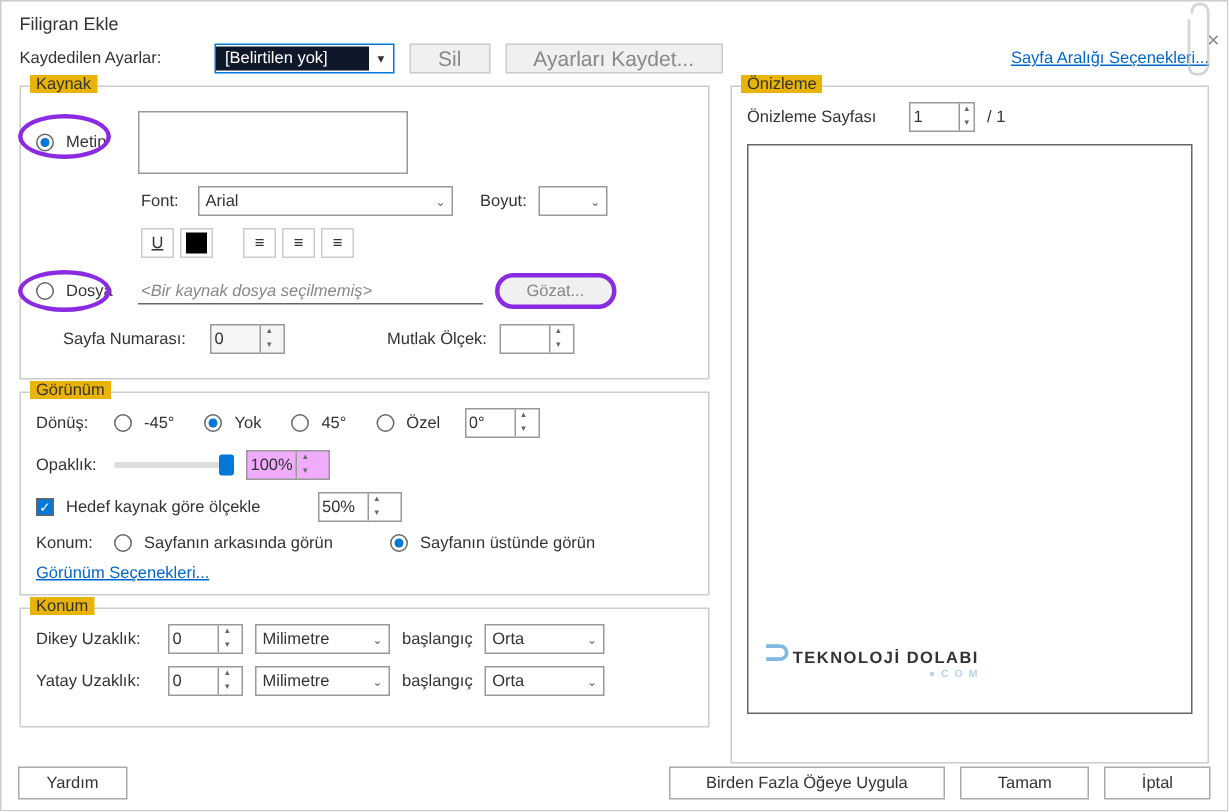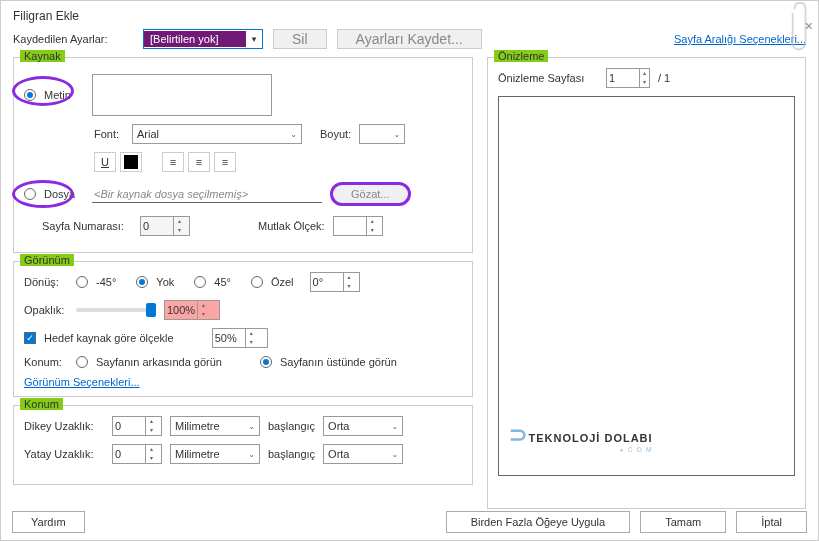--- a/index.html
+++ b/index.html
@@ -2,29 +2,29 @@
 <html><head>
 <meta charset="utf-8">
 <style>
 *{box-sizing:border-box;margin:0;padding:0;font-family:"Segoe UI",Tahoma,sans-serif;font-size:11px;color:#333}
 body{background:#fff;width:819px;height:541px;position:relative;overflow:hidden}
 .dialog{border:1px solid #ccc;width:100%;height:100%;padding:8px 12px;background:#fff}
 .title{font-size:12px;margin-bottom:6px}
 .top-row{display:flex;align-items:center;gap:10px;margin-bottom:8px}
 .saved-lbl{width:120px}
 .combo{height:20px;border:1px solid #0078d7;background:#fff;display:flex;align-items:center;position:relative}
-.combo .sel{background:#701a75;color:#fff;padding:2px 6px;flex:1}
+.combo .sel{background:#0f172a;color:#fff;padding:2px 6px;flex:1}
 .combo .arrow{width:16px;text-align:center;color:#333;font-size:9px}
 .btn-flat{background:#f0f0f0;border:1px solid #ccc;height:20px;padding:0 18px;color:#888;font-size:14px;cursor:pointer}
 .link{color:#0066cc;text-decoration:underline;cursor:pointer;margin-left:auto}
 .cols{display:flex;gap:14px}
 .left{width:460px}
 .right{flex:1}
 .group{border:1px solid #ccc;padding:10px 10px 8px;margin-bottom:8px;position:relative}
-.group>.legend{position:absolute;top:-8px;left:6px;background:#84cc16;padding:0 4px;font-size:11px}
+.group>.legend{position:absolute;top:-8px;left:6px;background:#eab308;padding:0 4px;font-size:11px}
 .row{display:flex;align-items:center;gap:8px;margin-bottom:8px}
 .radio{width:12px;height:12px;border:1px solid #666;border-radius:50%;display:inline-flex;align-items:center;justify-content:center;cursor:pointer}
 .radio.checked::after{content:"";width:6px;height:6px;background:#0078d7;border-radius:50%}
 .circle{border:3px solid #8a2be2;border-radius:50%;position:absolute;pointer-events:none}
 .textarea{border:1px solid #999;width:180px;height:42px}
 .font-row{display:flex;align-items:center;gap:8px;margin-left:70px;margin-bottom:8px}
 .select{border:1px solid #999;height:20px;background:#fff;display:flex;align-items:center;justify-content:space-between;padding:0 4px;cursor:pointer}
 .select .arrow{font-size:8px;color:#666}
 .tool-row{display:flex;gap:4px;margin-left:70px;margin-bottom:10px}
 .tool-btn{width:22px;height:20px;border:1px solid #ccc;background:#fff;display:flex;align-items:center;justify-content:center;font-size:11px;cursor:pointer}
@@ -154,21 +154,21 @@
                 <span>▴</span>
                 <span>▾</span>
               </div>
             </div>
         </div>
         <div class="row">
           <span style="width:44px">Opaklık:</span>
           <div class="slider-track">
               <div class="slider-thumb"></div>
             </div>
-          <div class="num-field" style="background:#fca5a5;width:56px">
+          <div class="num-field" style="background:#f0abfc;width:56px">
               <input value="100%" style="">
               <div class="spinner">
                 <span>▴</span>
                 <span>▾</span>
               </div>
             </div>
         </div>
         <div class="row">
           <span class="chk">✓</span>
           <span>Hedef kaynak göre ölçekle</span>

